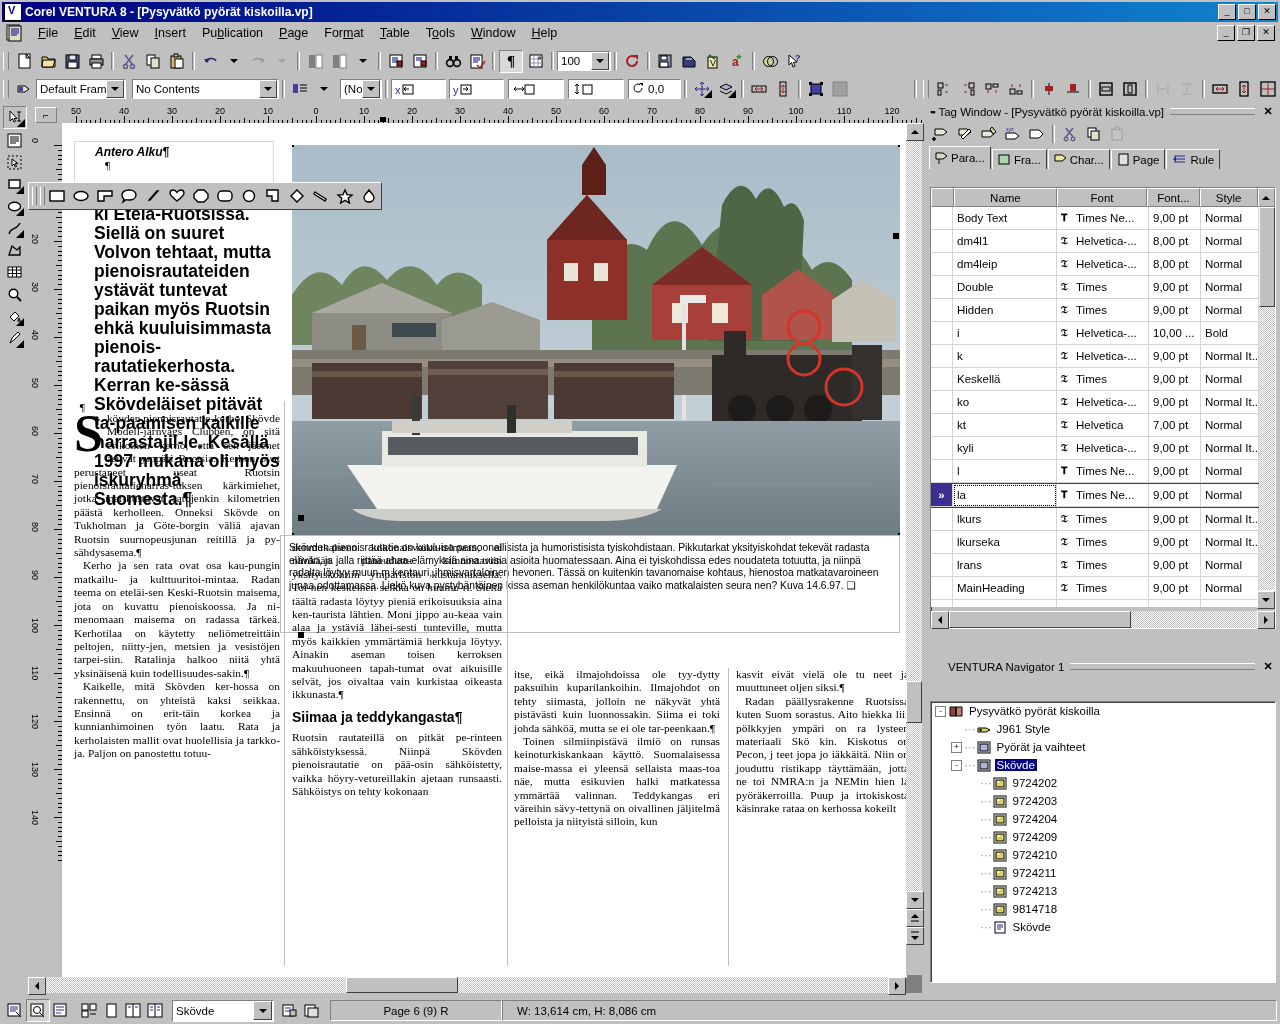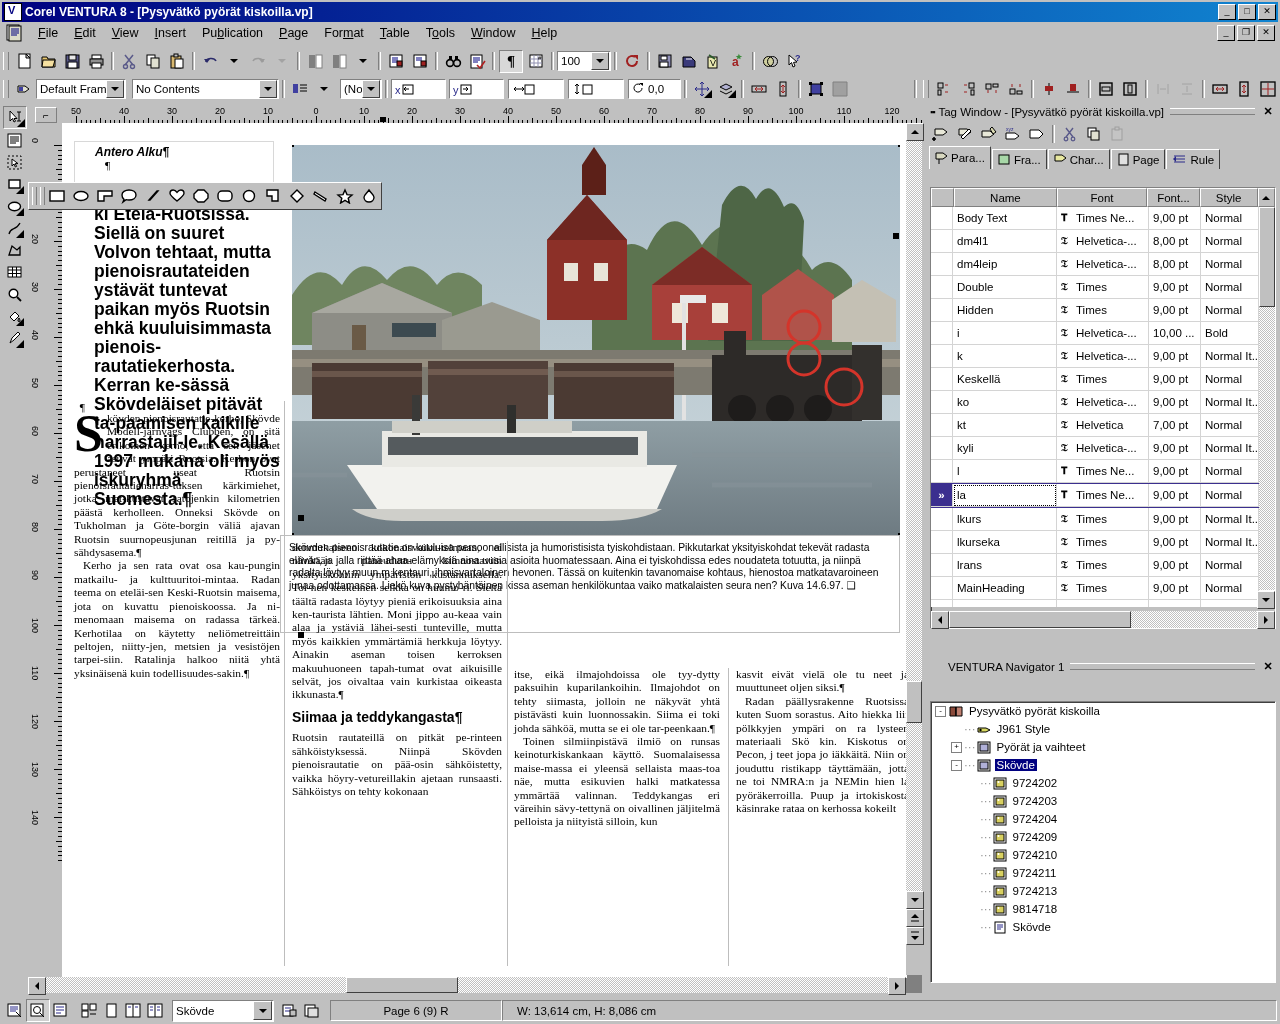--- a/index.html
+++ b/index.html
@@ -1105,20 +1105,21 @@
       </div>
 
       <div class="frame captionbox" style="left:218px;top:412px;width:620px;height:98px;border:1px solid #bdbdbd;padding:6px 5px 0 8px;overflow:hidden;">
         <span>Skövden pienoisrautatie on kuuluisa persoonallisista ja humoristisista tyiskohdistaan. Pikkutarkat yksityiskohdat tekevät radasta elävän, ja jalla riittää ahaa-elämyksiä aina uusia asioita huomatessaan. Aina ei tyiskohdissa edes noudateta totuutta, ja niinpä radalta löytyy muun m kentauri, ihmisvartaloinen hevonen. Tässä on kuitenkin tavanomaise kohtaus, hienostoa matkatavaroineen junaa odottamassa. Liekö kuva pystyhäntäinen kissa aseman henkilökuntaa vaiko matkalaisten seura nen? Kuva 14.6.97. ❑</span>
       </div>
 
       <div class="frame bodytext" style="left:10px;top:278px;width:208px;height:565px;overflow:hidden;padding-left:2px;">
         <div style="height:11px">&nbsp;&nbsp;¶</div>
         <p class="first"><span class="dropcap">S</span><span>kövden pienoisrautatie-kerho, Skövde Modell-järnvägs Clubben, on sitä erikoinen kerho, että sen jäsenet asuvat ympäri Ruotsia. Kerhon ovat perustaneet useat Ruotsin pienoisrautatieharras-tuksen kärkimiehet, jotka mat-kustavat satojenkin kilometrien päästä kerholleen. Onneksi Skövde on Tukholman ja Göte-borgin väliä ajavan Ruotsin suurnopeusjunan reitillä ja py-sähdysasema.¶</span></p>
         <p>Kerho ja sen rata ovat osa kau-pungin matkailu- ja kulttuuritoi-mintaa. Radan teema on eteläi-sen Keski-Ruotsin maisema, jota on kuvattu pienoiskoossa. Ja ni-menomaan maisema on radassa tärkeä. Kerhotilaa on käytetty neliömetreittäin peltojen, niitty-jen, metsien ja vesistöjen tarpei-siin. Ratalinja halkoo niitä yhtä yksinäisenä kuin todellisuudes-sakin.¶</p>
+        <p>Kaikelle, mitä Skövden ker-hossa on rakennettu, on yhteistä kaksi seikkaa. Ensinnä on erit-täin korkea ja kunnianhimoinen työn laatu. Rata ja kerholaisten mallit ovat huolellisia ja tarkko-ja. Paljon on panostettu totuu-</p>
       </div>
 
       <div class="frame bodytext" style="left:228px;top:418px;width:212px;height:425px;overflow:hidden;padding-left:2px;">
         <p class="first">denmukaiseen kokonaisvaiku-telmaan, ei niinkään paneuduttu kiinnostaviin yksityiskohtiin ympäristön kustannuksella. Toi-nen keskeinen seikka on huumo-ri. Sieltä täältä radasta löytyy pieniä erikoisuuksia aina ken-taurista lähtien. Moni jippo au-keaa vain alaa ja ystäviä lähei-sesti tunteville, mutta myös kaikkien ymmärtämiä herkkuja löytyy. Ainakin aseman toisen kerroksen makuuhuoneen tapah-tumat ovat aikuisille selvät, jos oivaltaa vain kurkistaa oikeasta ikkunasta.¶</p>
         <div style="height:9px"></div>
         <div class="subhead">Siimaa ja teddykangasta¶</div>
         <div style="height:7px"></div>
         <p class="first">Ruotsin rautateillä on pitkät pe-rinteen sähköistyksessä. Niinpä Skövden pienoisrautatie on pää-osin sähköistetty, vaikka höyry-vetureillakin ajetaan runsaasti. Sähköistys on tehty kokonaan</p>
       </div>
 

